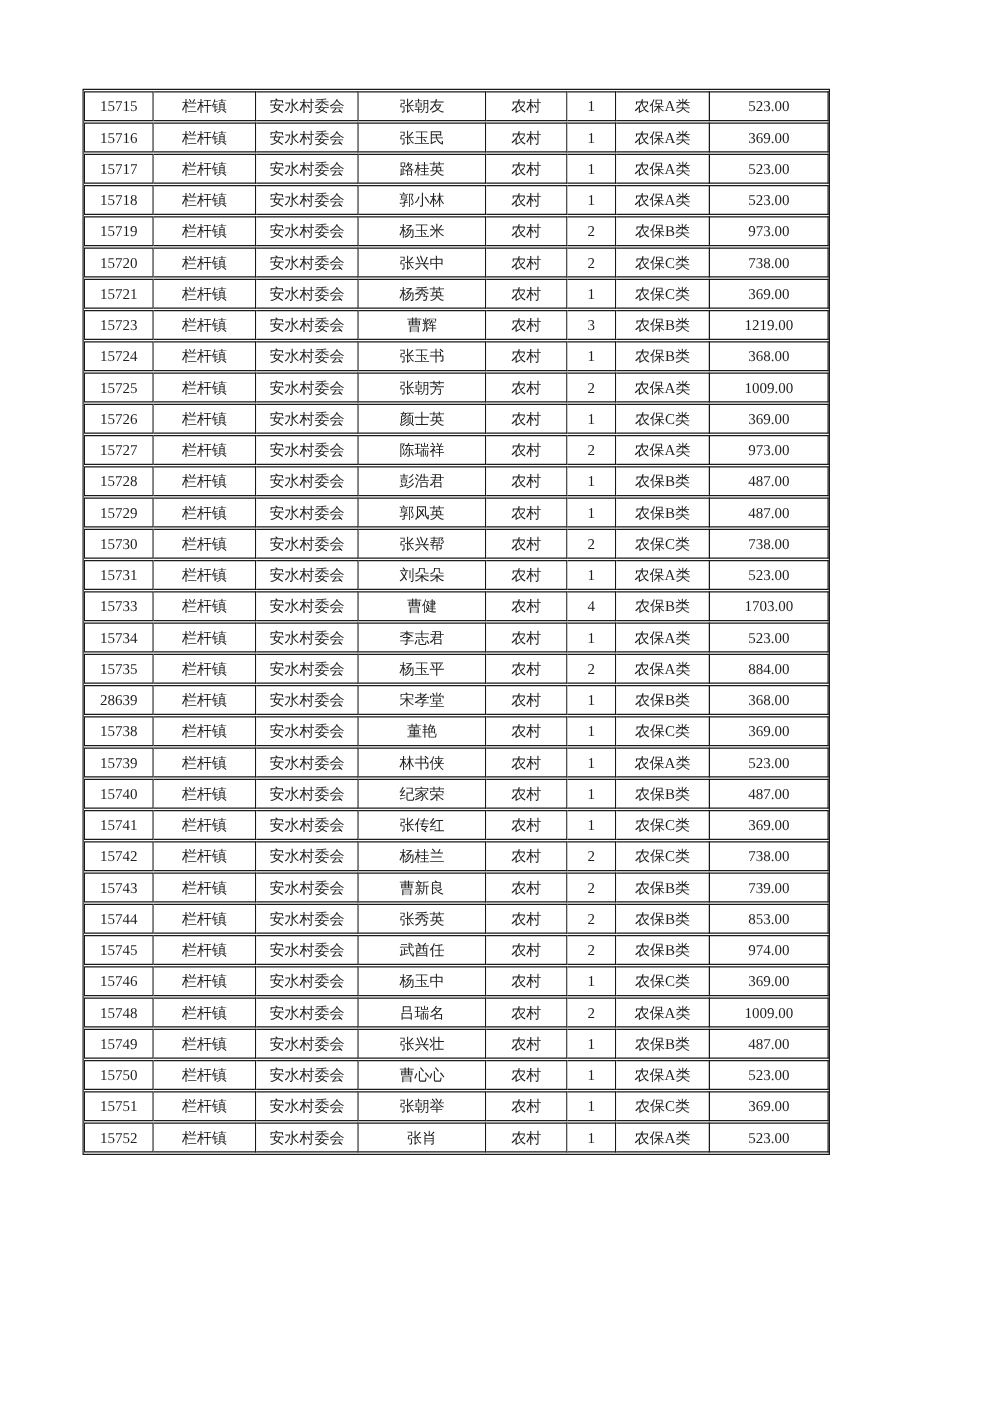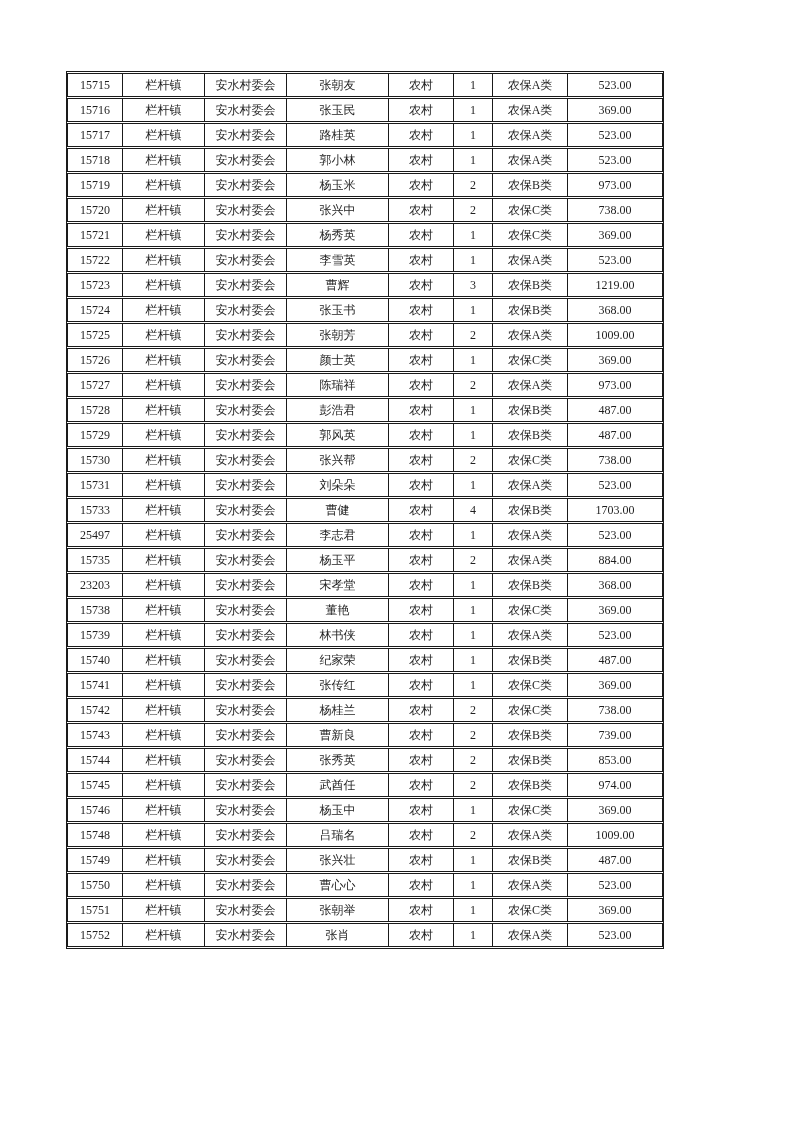--- a/index.html
+++ b/index.html
@@ -132,30 +132,20 @@
             <td>15721</td>
             <td>栏杆镇</td>
             <td>安水村委会</td>
             <td>杨秀英</td>
             <td>农村</td>
             <td>1</td>
             <td>农保C类</td>
             <td>369.00</td>
           </tr>
           <tr>
-            <td>15722</td>
-            <td>栏杆镇</td>
-            <td>安水村委会</td>
-            <td>李雪英</td>
-            <td>农村</td>
-            <td>1</td>
-            <td>农保A类</td>
-            <td>523.00</td>
-          </tr>
-          <tr>
             <td>15723</td>
             <td>栏杆镇</td>
             <td>安水村委会</td>
             <td>曹辉</td>
             <td>农村</td>
             <td>3</td>
             <td>农保B类</td>
             <td>1219.00</td>
           </tr>
           <tr>
@@ -242,41 +232,41 @@
             <td>15733</td>
             <td>栏杆镇</td>
             <td>安水村委会</td>
             <td>曹健</td>
             <td>农村</td>
             <td>4</td>
             <td>农保B类</td>
             <td>1703.00</td>
           </tr>
           <tr>
-            <td>25497</td>
+            <td>15734</td>
             <td>栏杆镇</td>
             <td>安水村委会</td>
             <td>李志君</td>
             <td>农村</td>
             <td>1</td>
             <td>农保A类</td>
             <td>523.00</td>
           </tr>
           <tr>
             <td>15735</td>
             <td>栏杆镇</td>
             <td>安水村委会</td>
             <td>杨玉平</td>
             <td>农村</td>
             <td>2</td>
             <td>农保A类</td>
             <td>884.00</td>
           </tr>
           <tr>
-            <td>23203</td>
+            <td>28639</td>
             <td>栏杆镇</td>
             <td>安水村委会</td>
             <td>宋孝堂</td>
             <td>农村</td>
             <td>1</td>
             <td>农保B类</td>
             <td>368.00</td>
           </tr>
           <tr>
             <td>15738</td>

